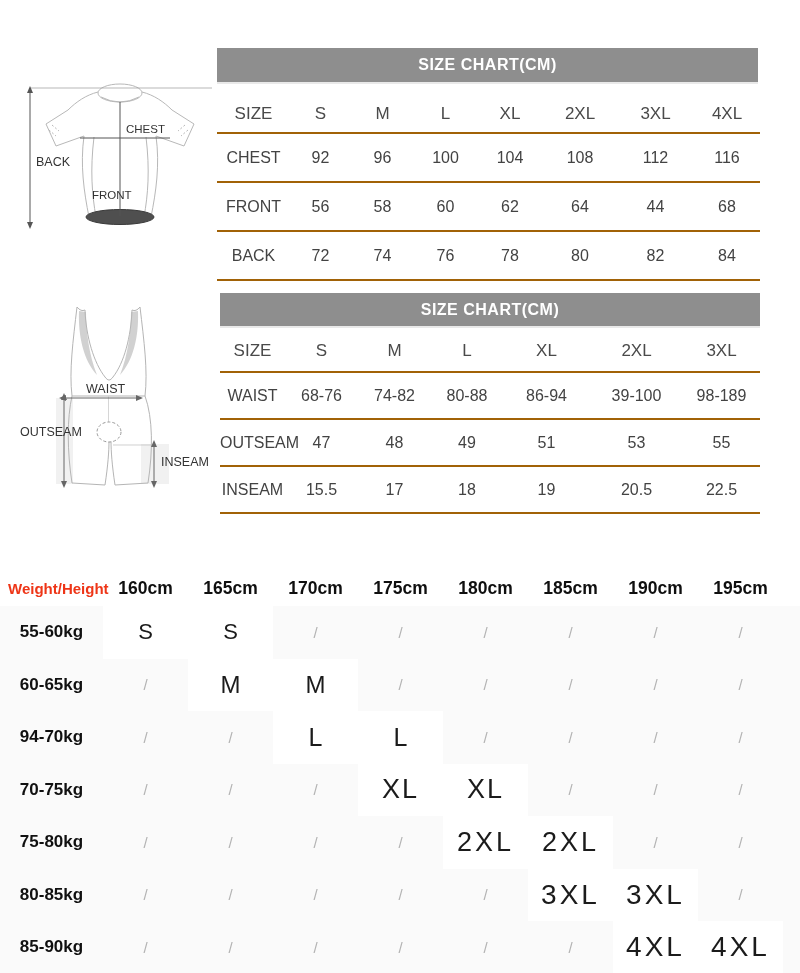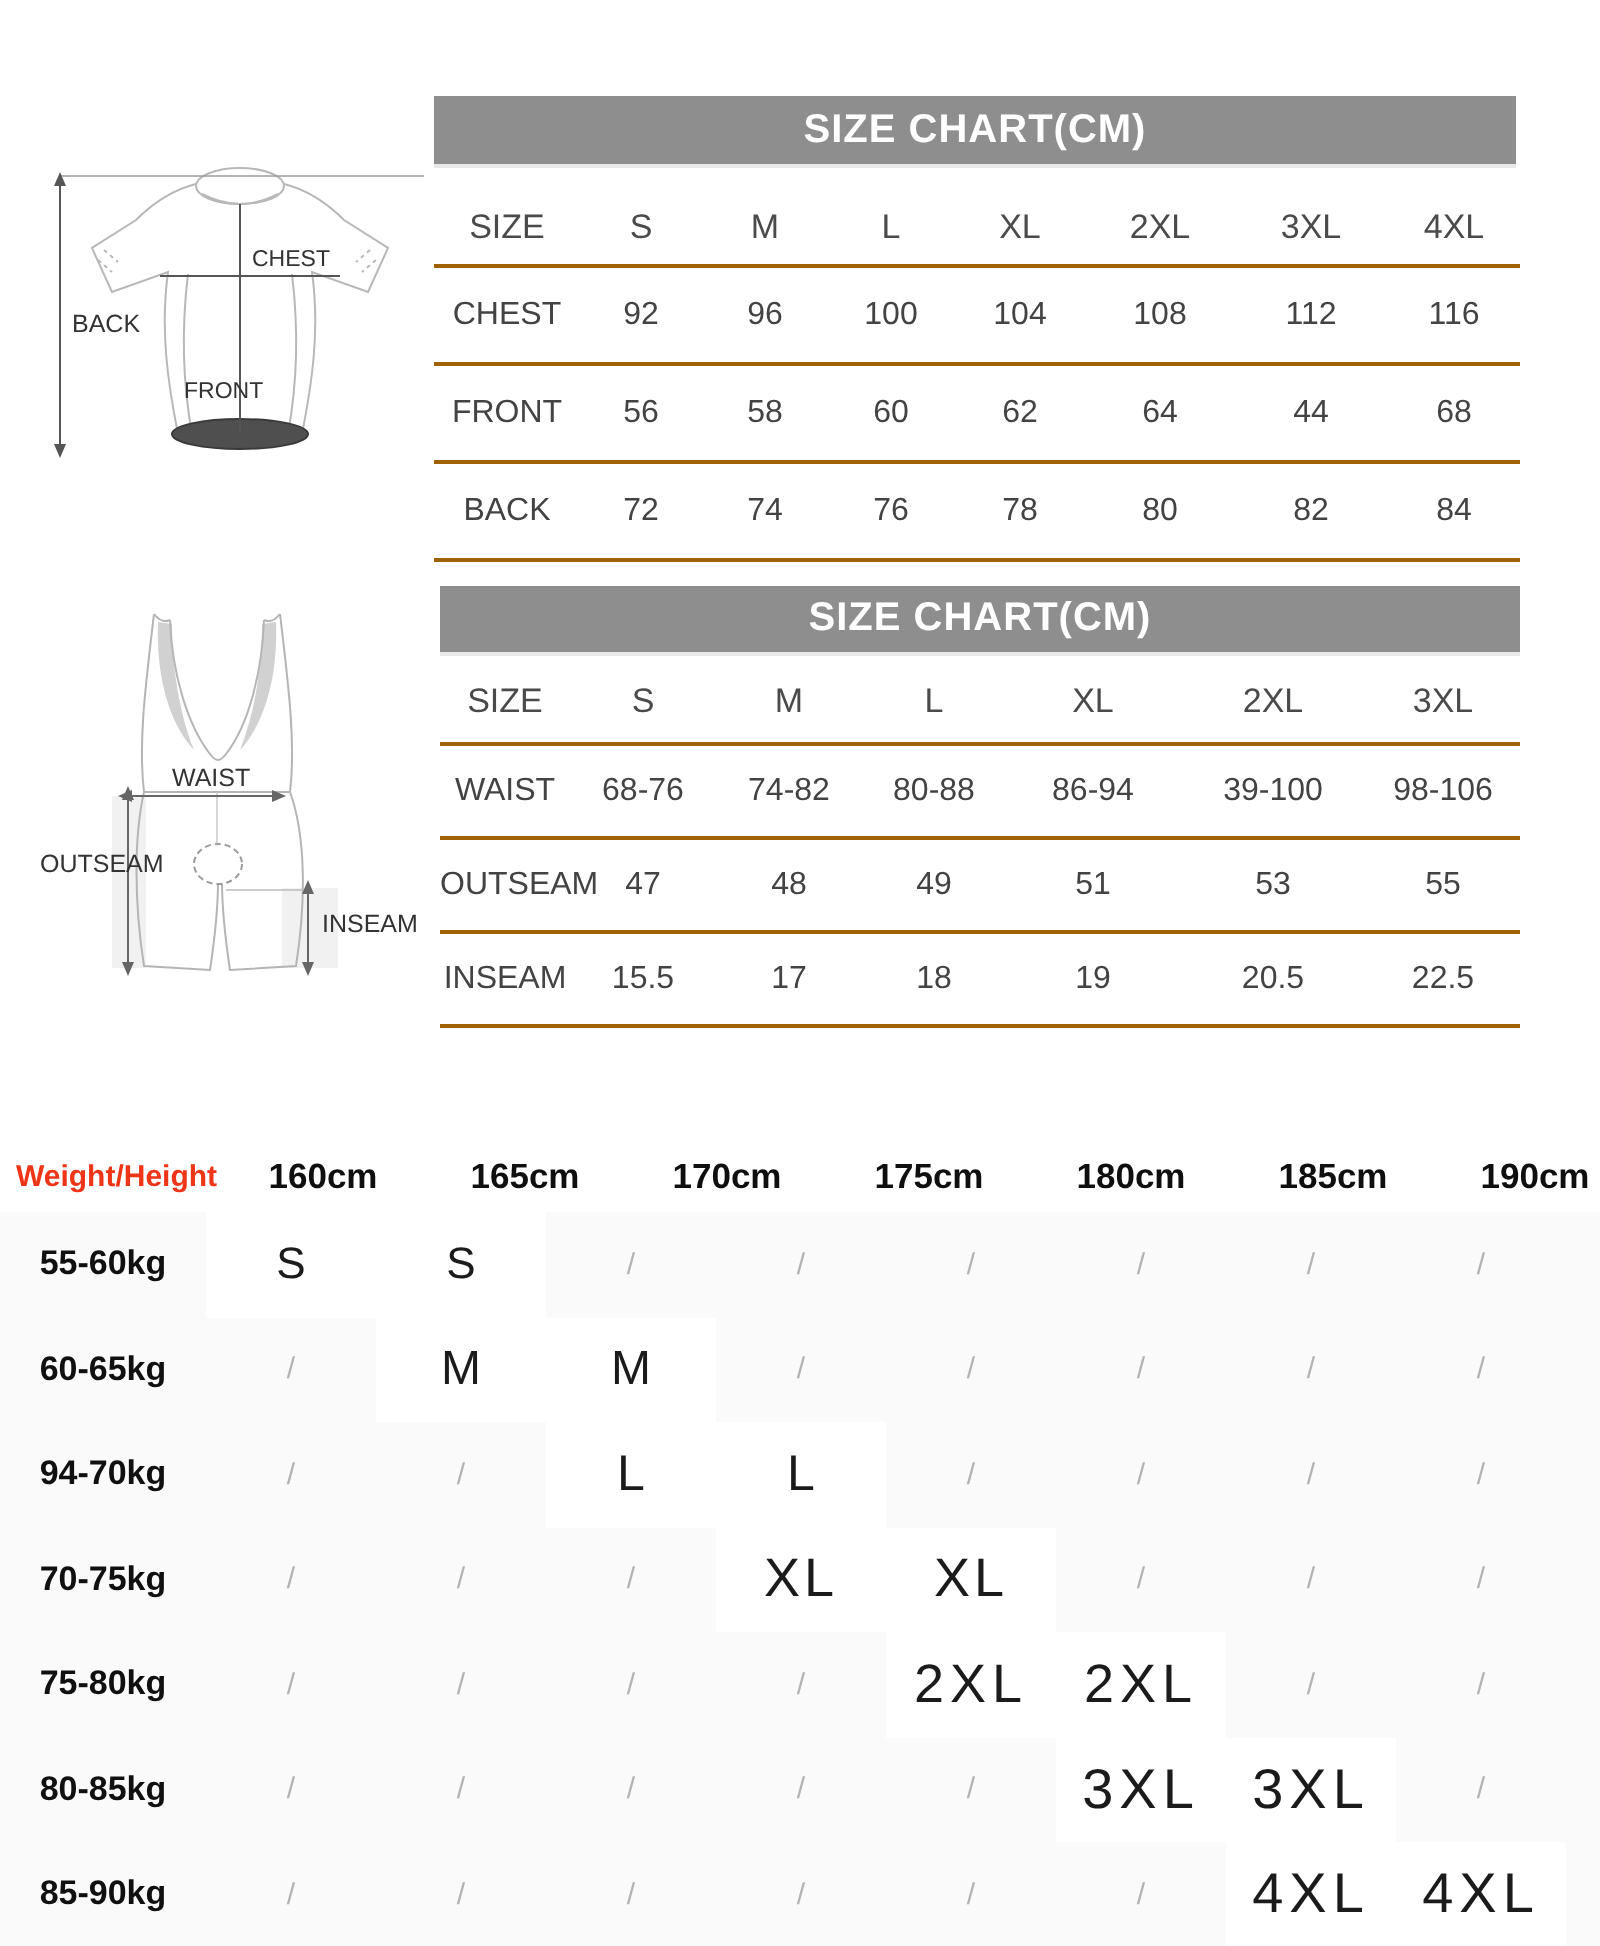--- a/index.html
+++ b/index.html
@@ -7,21 +7,21 @@
     position:relative;width:800px;height:973px;overflow:hidden;background:#fff;
     font-family:"Liberation Sans","DejaVu Sans",sans-serif;color:#3f3f3f;
   }
   
   .note{
     position:absolute;left:30px;top:9px;font-size:21px;color:#f90606;
     letter-spacing:1.6px;word-spacing:5px;white-space:nowrap;
   }
   
   .bar{
-    position:absolute;background:#8e8e8e;color:#ffffff;font-weight:bold;font-size:20px;
+    position:absolute;background:#8e8e8e;color:#ffffff;font-weight:bold;font-size:16px;
     letter-spacing:.5px;display:flex;align-items:center;justify-content:center;
     box-shadow:0 2px 0 #e9e9e9;
   }
   #bar1{left:217px;top:48px;width:541px;height:34px;}
   #bar2{left:220px;top:293px;width:540px;height:33px;}
   
   table.sc{position:absolute;border-collapse:collapse;table-layout:fixed;}
   .sc td{text-align:center;vertical-align:middle;font-size:16px;color:#434343;padding:0;}
   .sc tr{border-bottom:2px solid #a16207;}
   .sc tr.h td{font-size:17px;color:#4a4a4a;}
@@ -34,21 +34,21 @@
   
   .diagram{position:absolute;}
   #jersey-svg{left:16px;top:80px;}
   #bib-svg{left:15px;top:303px;}
   .diagram text{font-family:"Liberation Sans","DejaVu Sans",sans-serif;fill:#333;}
   
   .tips{position:absolute;left:155px;top:519px;font-size:14px;color:#2f2f2f;letter-spacing:.2px;white-space:nowrap;}
   
   .matrix{position:absolute;left:0;top:570px;width:800px;}
   .mrow{display:grid;grid-template-columns:103px repeat(8,85px);align-items:center;height:52.5px;}
-  .mrow.head{height:36px;gap:16px;}
+  .mrow.head{height:36px;}
   .hcell{font-weight:bold;font-size:17.5px;color:#0f0f0f;text-align:center;}
   .corner{font-weight:bold;font-size:15px;color:#ee3517;text-align:left;padding-left:8px;white-space:nowrap;}
   .wlabel{font-weight:bold;font-size:17px;color:#101010;text-align:center;}
   .mrow.data{background:#fafafa;}
   .cell{text-align:center;height:100%;display:flex;align-items:center;justify-content:center;}
   .sl{color:#b3b3b3;font-size:15px;}
   .sz{color:#1b1b1b;background:#ffffff;}
   .r0 .sz{font-size:22px;}
   .r1 .sz{font-size:24px;}
   .r2 .sz{font-size:25px;}
@@ -213,21 +213,21 @@
       <td>2XL</td>
       <td>3XL</td>
     </tr>
     <tr class="d">
       <td>WAIST</td>
       <td>68-76</td>
       <td>74-82</td>
       <td>80-88</td>
       <td>86-94</td>
       <td>39-100</td>
-      <td>98-106</td>
+      <td>98-189</td>
     </tr>
     <tr class="d">
       <td>OUTSEAM</td>
       <td>47</td>
       <td>48</td>
       <td>49</td>
       <td>51</td>
       <td>53</td>
       <td>55</td>
     </tr>

